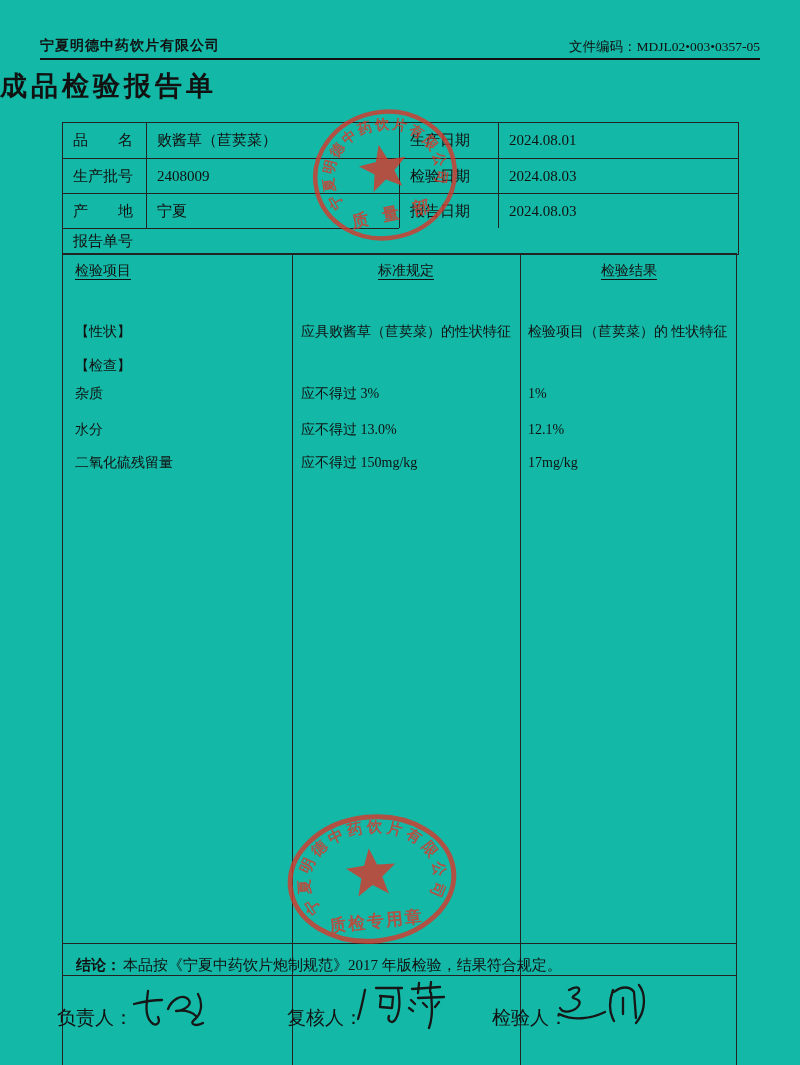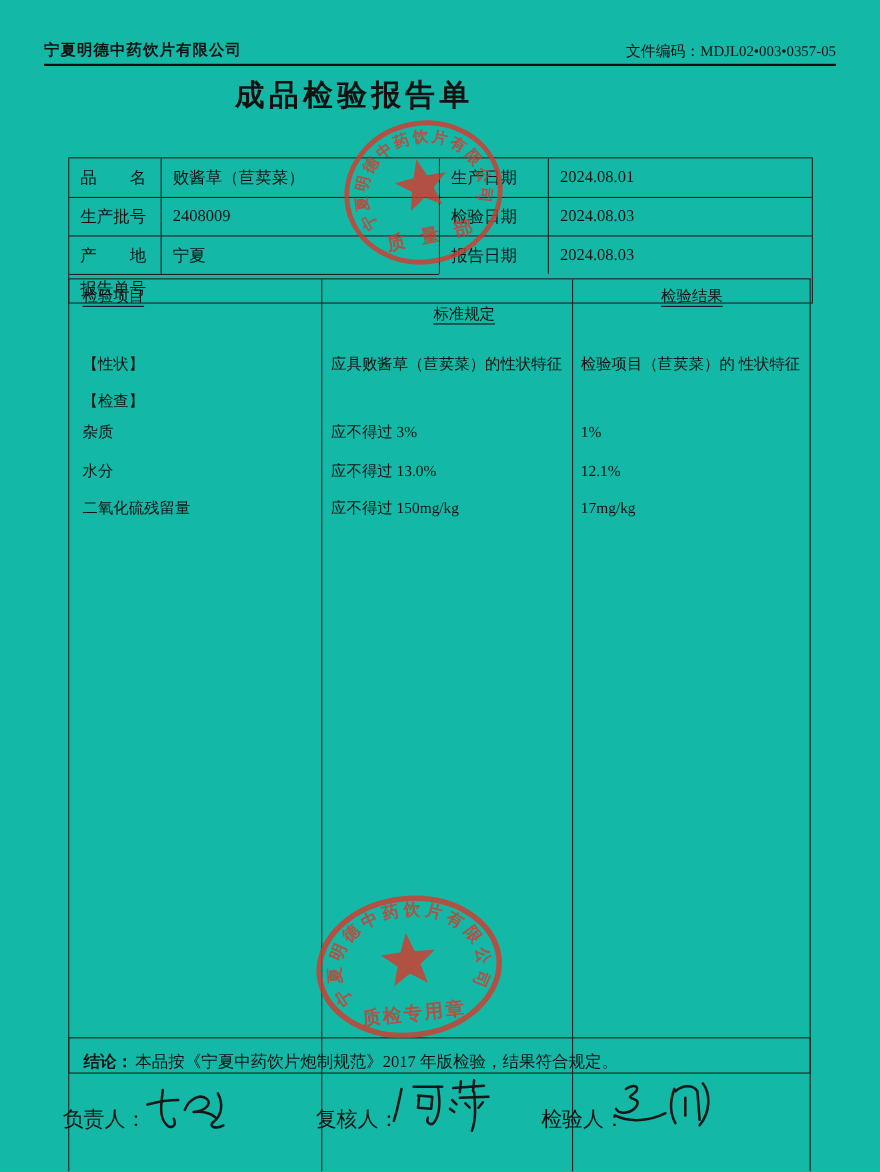--- a/index.html
+++ b/index.html
@@ -7,39 +7,39 @@
     position:relative;width:800px;height:1065px;background:#14b8a6;
     margin:0 auto;overflow:hidden;
     font-family:"Liberation Serif","DejaVu Serif",serif;
     color:#111;
   }
   .abs{position:absolute;}
   
   .company{left:40px;top:37px;font-size:14px;font-weight:700;letter-spacing:1px;}
   .filecode{right:40px;top:38px;font-size:13.5px;}
   .rule{left:40px;top:58px;width:720px;height:2px;background:#111;}
-  .title{left:0;top:68px;width:644px;text-align:center;font-size:27px;font-weight:700;letter-spacing:4px;}
+  .title{left:0;top:68px;width:644px;text-align:left;font-size:27px;font-weight:700;letter-spacing:4px;}
   
   .info{left:62px;top:122px;width:675px;border:1px solid #222;
         display:grid;grid-template-columns:83px 253px 99px 240px;
-        grid-template-rows:35px 35px 35px 26px;font-size:15px;margin-top:21px;}
+        grid-template-rows:35px 35px 35px 26px;font-size:15px;}
   .info>div{display:flex;align-items:center;padding-left:10px;box-sizing:border-box;
             border-top:1px solid #222;border-left:1px solid #222;overflow:hidden;white-space:nowrap;}
   .info>div.c0{border-left:none;}
   .info>div.r0{border-top:none;}
   .span2{grid-column:span 2;}
   
   .insp{left:62px;top:253px;width:675px;height:886px;border:1px solid #222;box-sizing:border-box;font-size:14px;}
   .vline{position:absolute;top:0;bottom:0;width:1px;background:#222;}
   .v1{left:229px;} .v2{left:457px;}
   .insp .cell{position:absolute;white-space:nowrap;line-height:18px;}
   .colhead{text-decoration:underline;text-underline-offset:4px;}
   .hB,.hC{text-align:center;}
   .hA{left:12px;top:8px;}
-  .hB{left:229px;width:228px;top:24px;padding-left:16px;}
+  .hB{left:229px;width:228px;top:8px;}
   .hC{left:457px;width:218px;top:8px;}
   .ra{left:12px;} .rb{left:238px;} .rc{left:465px;}
   .t0{top:69px;} .t1{top:103px;} .t2{top:131px;} .t3{top:167px;} .t4{top:200px;}
   
   .concl{left:62px;top:943px;width:675px;height:33px;border:1px solid #222;box-sizing:border-box;
          display:flex;align-items:flex-end;padding-left:13px;font-size:15px;white-space:nowrap;}
   .concl b{font-weight:700;margin-right:2px;}
   
   .siglabel{top:1005px;font-size:19px;}
   .sl1{left:57px;} .sl2{left:287px;} .sl3{left:492px;}

